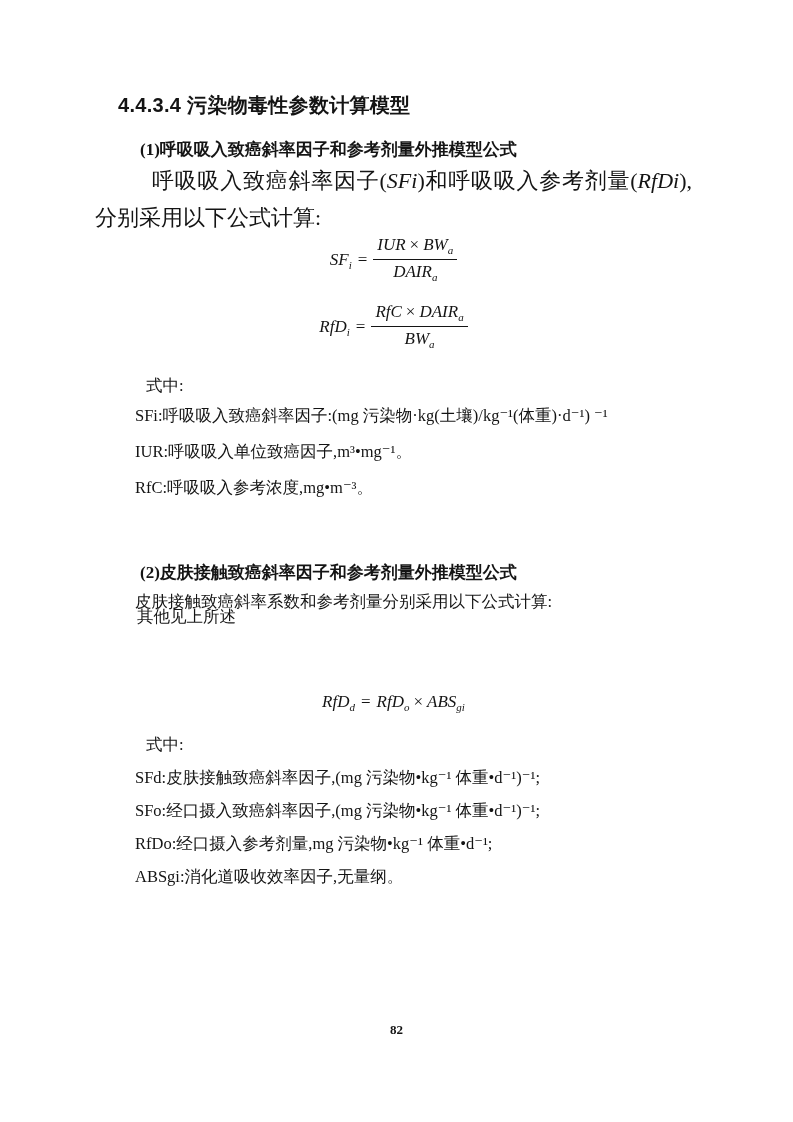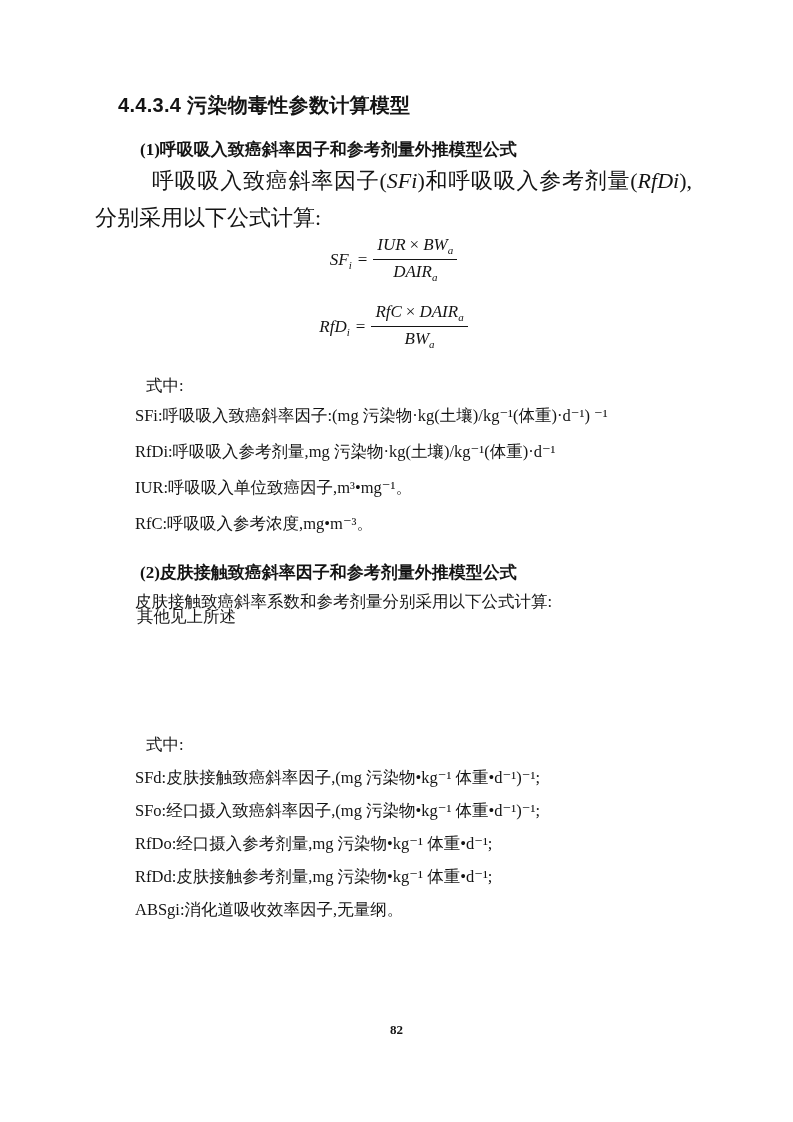--- a/index.html
+++ b/index.html
@@ -58,38 +58,39 @@
   </div>
 
   <div class="abs formula" style="top:301px;left:95px;">
     <span><span>RfD</span><sub class="msub">i</sub></span><span class="mo">=</span><span class="frac"><span class="num"><span>RfC</span><span class="mox">×</span><span>DAIR</span><sub class="msub">a</sub></span><span class="den"><span>BW</span><sub class="msub">a</sub></span></span>
   </div>
 
   <div class="abs where" style="top:375px;left:146px;">式中:</div>
 
   <div class="abs deflist1" style="top:398px;left:135px;">
     <p class="def">SFi:呼吸吸入致癌斜率因子:(mg 污染物·kg(土壤)/kg⁻¹(体重)·d⁻¹) ⁻¹</p>
-    <p class="def">RfDi:呼吸吸入参考剂量,mg 污染物·kg(土壤)/kg⁻¹(体重)·d⁻¹</p>
     <p class="def">IUR:呼吸吸入单位致癌因子,m³•mg⁻¹。</p>
     <p class="def">RfC:呼吸吸入参考浓度,mg•m⁻³。</p>
   </div>
 
   <div class="abs note" style="top:568px;left:137px;margin-top:38px;">其他见上所述</div>
 
   <div class="abs h2" style="top:561px;left:140px;">(2)皮肤接触致癌斜率因子和参考剂量外推模型公式</div>
 
   <div class="abs note" style="top:591px;left:135px;">皮肤接触致癌斜率系数和参考剂量分别采用以下公式计算:</div>
 
 
+  <div class="abs formula" style="top:690px;left:95px;line-height:24px;">
+    <span><span>RfD</span><sub class="msub">d</sub></span><span class="mo">=</span><span><span>RfD</span><sub class="msub">o</sub><span class="mox">×</span><span>ABS</span><sub class="msub">gi</sub></span>
+  </div>
 
   <div class="abs where" style="top:734px;left:146px;">式中:</div>
 
   <div class="abs deflist2" style="top:761px;left:135px;">
     <p class="def">SFd:皮肤接触致癌斜率因子,(mg 污染物•kg⁻¹ 体重•d⁻¹)⁻¹;</p>
     <p class="def">SFo:经口摄入致癌斜率因子,(mg 污染物•kg⁻¹ 体重•d⁻¹)⁻¹;</p>
     <p class="def">RfDo:经口摄入参考剂量,mg 污染物•kg⁻¹ 体重•d⁻¹;</p>
-    <p class="def">RfDd:皮肤接触参考剂量,mg 污染物•kg⁻¹ 体重•d⁻¹;</p>
     <p class="def">ABSgi:消化道吸收效率因子,无量纲。</p>
   </div>
 
   <div class="abs pagenum" style="top:1020px;left:0;">82</div>
 
 </div>
 
 </body></html>

